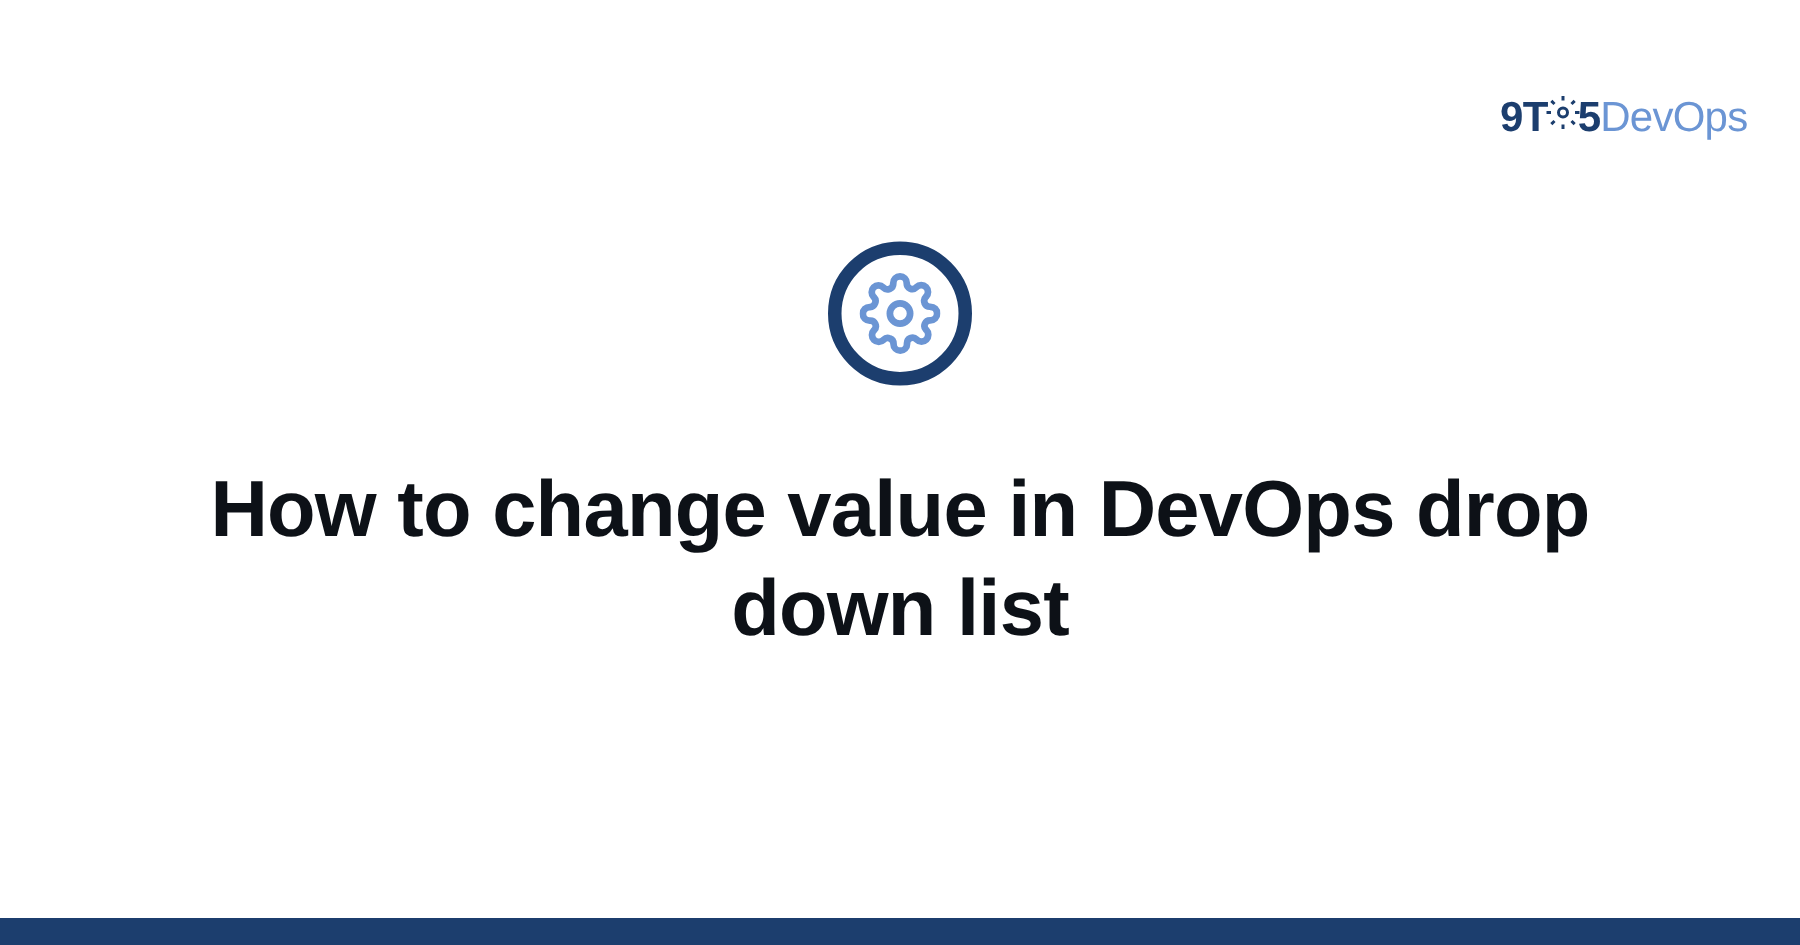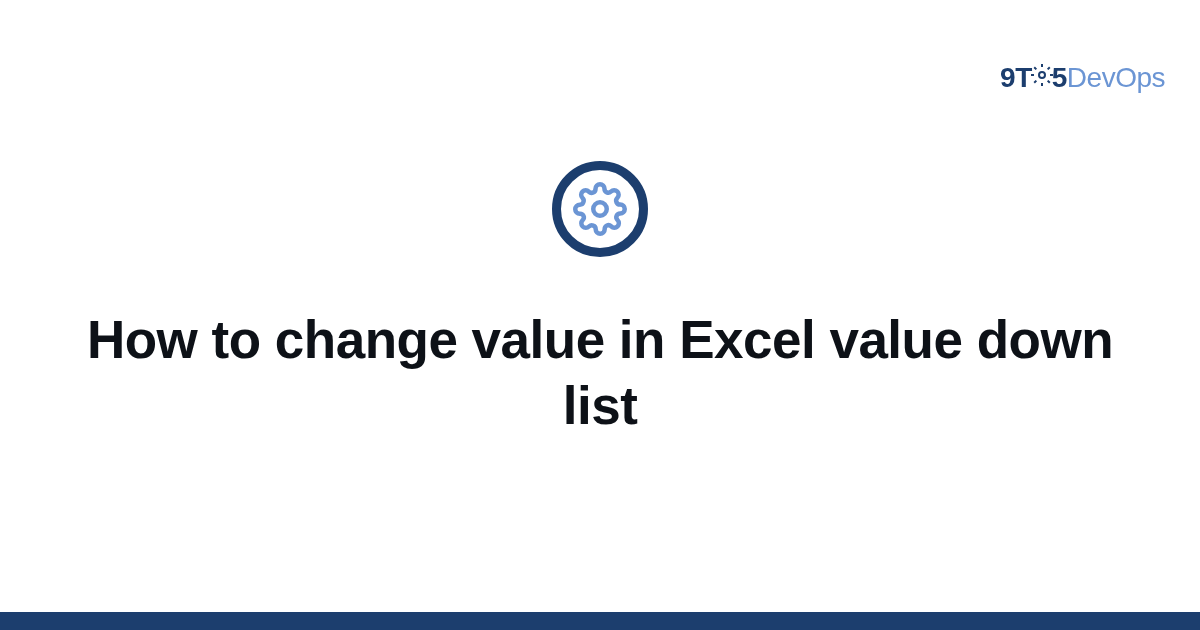--- a/index.html
+++ b/index.html
@@ -99,16 +99,16 @@
 
 <div class="content">
   <div class="gear-circle">
     <div class="gear-inner">
       <svg width="54" height="54" viewBox="0 0 24 24" fill="none" stroke="#6b95d4" stroke-width="2" stroke-linecap="round" stroke-linejoin="round">
         <path d="M12 15a3 3 0 1 0 0-6 3 3 0 0 0 0 6z"></path>
         <path d="M19.4 15a1.65 1.65 0 0 0 .33 1.82l.06.06a2 2 0 0 1 0 2.83 2 2 0 0 1-2.83 0l-.06-.06a1.65 1.65 0 0 0-1.82-.33 1.65 1.65 0 0 0-1 1.51V21a2 2 0 0 1-2 2 2 2 0 0 1-2-2v-.09A1.65 1.65 0 0 0 9 19.4a1.65 1.65 0 0 0-1.82.33l-.06.06a2 2 0 0 1-2.83 0 2 2 0 0 1 0-2.83l.06-.06a1.65 1.65 0 0 0 .33-1.82 1.65 1.65 0 0 0-1.51-1H3a2 2 0 0 1-2-2 2 2 0 0 1 2-2h.09A1.65 1.65 0 0 0 4.6 9a1.65 1.65 0 0 0-.33-1.82l-.06-.06a2 2 0 0 1 0-2.83 2 2 0 0 1 2.83 0l.06.06a1.65 1.65 0 0 0 1.82.33H9a1.65 1.65 0 0 0 1-1.51V3a2 2 0 0 1 2-2 2 2 0 0 1 2 2v.09a1.65 1.65 0 0 0 1 1.51 1.65 1.65 0 0 0 1.82-.33l.06-.06a2 2 0 0 1 2.83 0 2 2 0 0 1 0 2.83l-.06.06a1.65 1.65 0 0 0-.33 1.82V9a1.65 1.65 0 0 0 1.51 1H21a2 2 0 0 1 2 2 2 2 0 0 1-2 2h-.09a1.65 1.65 0 0 0-1.51 1z"></path>
       </svg>
     </div>
   </div>
-  <h1 class="title">How to change value in Excel value down list</h1>
+  <h1 class="title">How to change value in DevOps drop down list</h1>
 </div>
 
 <div class="footer-bar"></div>
 
 </body></html>

